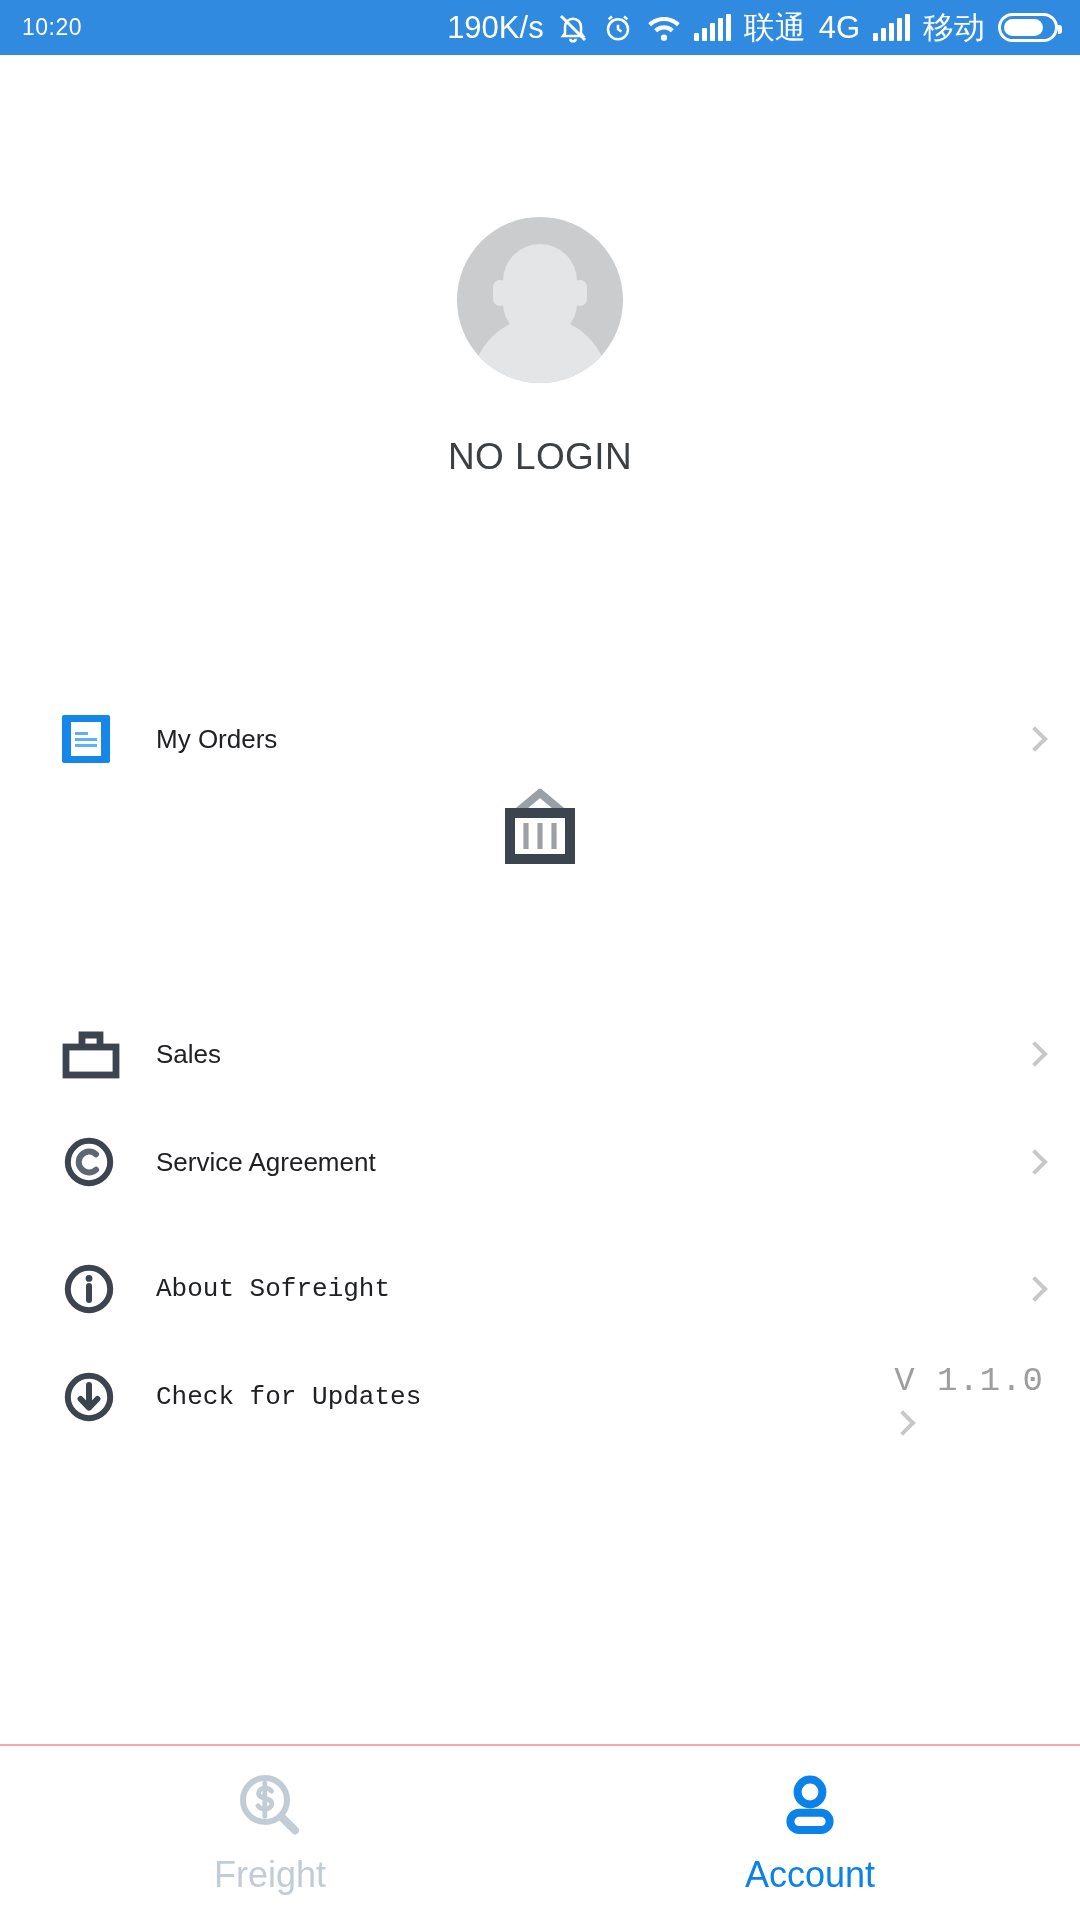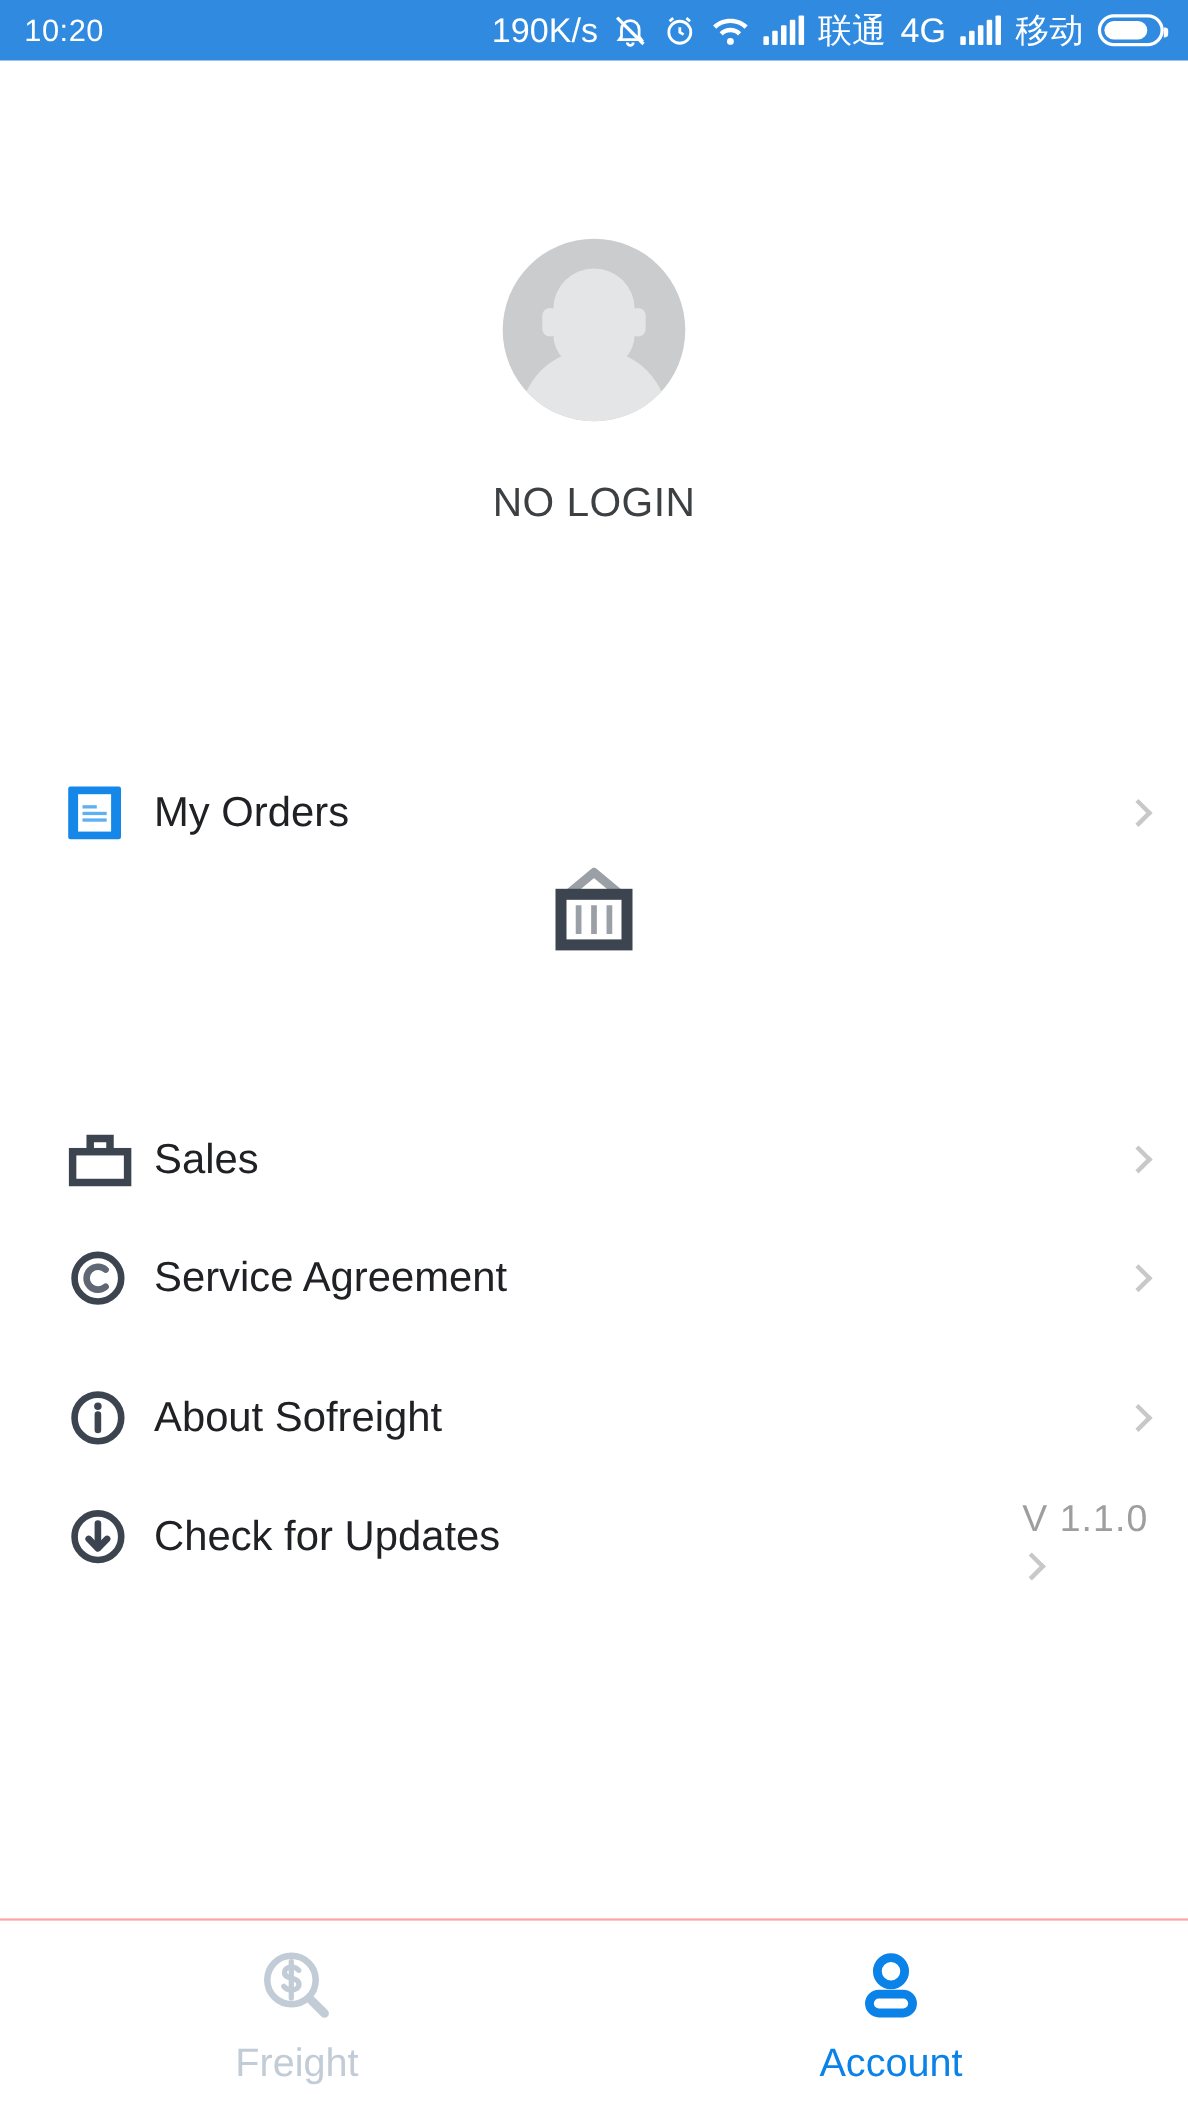--- a/index.html
+++ b/index.html
@@ -10,21 +10,21 @@
     overflow:hidden;
   }
   .phone { position:relative; width:1080px; height:1920px; background:#fff; }
 
   
   .statusbar {
     position:absolute; top:0; left:0; right:0; height:55px;
     background:#2f8ae0; color:#ffffff;
     display:flex; align-items:center; padding:0 22px;
   }
-  .sb-time { font-size:28px; letter-spacing:0.5px; }
+  .sb-time { font-size:23px; letter-spacing:0.5px; }
   .sb-right { margin-left:auto; display:flex; align-items:center; gap:13px; }
   .sb-speed { font-size:31px; }
   .sb-text { font-size:31px; }
   .sb-ico { display:block; }
 
   
   .bars { display:flex; align-items:flex-end; gap:3px; height:26px; }
   .bars i { display:block; width:5px; background:#fff; border-radius:1px; }
   .bars i:nth-child(1){height:8px;} .bars i:nth-child(2){height:13px;}
   .bars i:nth-child(3){height:18px;} .bars i:nth-child(4){height:23px;}
@@ -66,21 +66,21 @@
   .nologin {
     margin-top:53px; font-size:37px; color:#3c4043; letter-spacing:0.4px;
   }
 
   
   .list { position:absolute; left:0; right:0; }
   .row {
     height:108px; display:flex; align-items:center; padding:0 36px 0 62px;
   }
   .row .ic { width:62px; display:flex; align-items:center; justify-content:flex-start; }
-  .row .lbl { font-size:38px; color:#202124; margin-left:16px; }
+  .row .lbl { font-size:26px; color:#202124; margin-left:32px; }
   .row .right { margin-left:auto; display:flex; gap:14px;flex-direction:column; }
   .row .ver { font-size:34px; color:#9e9e9e; letter-spacing:1px; }
   .chev {
     width:18px; height:18px; border-right:4px solid #c8c8c8;
     border-top:4px solid #c8c8c8; transform:rotate(45deg);
   }
 
   
   .ic-orders { width:48px; height:48px; background:#1587e8; border-radius:2px;
     display:flex; align-items:center; justify-content:center; }
@@ -221,21 +221,21 @@
           <path d="M17 9.6a5.2 5.2 0 1 0 0 7.8" stroke="#5f6774" stroke-width="3" stroke-linecap="round"></path>
         </svg>
       </div>
       <div class="lbl">Service Agreement</div>
       <div class="right">
           <div class="chev"></div>
         </div>
     </div>
   </div>
 
-  <div class="list" style="top:1235px;">
+  <div class="list" style="top:1235px;font-family:Liberation Mono, monospace;">
     <div class="row">
       <div class="ic">
         <svg width="54" height="54" viewBox="0 0 27 27" fill="none">
           <circle cx="13.5" cy="13.5" r="10.6" stroke="#3c4450" stroke-width="3"></circle>
           <line x1="13.5" y1="12" x2="13.5" y2="19" stroke="#3c4450" stroke-width="3" stroke-linecap="round"></line>
           <circle cx="13.5" cy="8.2" r="1.7" fill="#3c4450"></circle>
         </svg>
       </div>
       <div class="lbl">About Sofreight</div>
       <div class="right">

